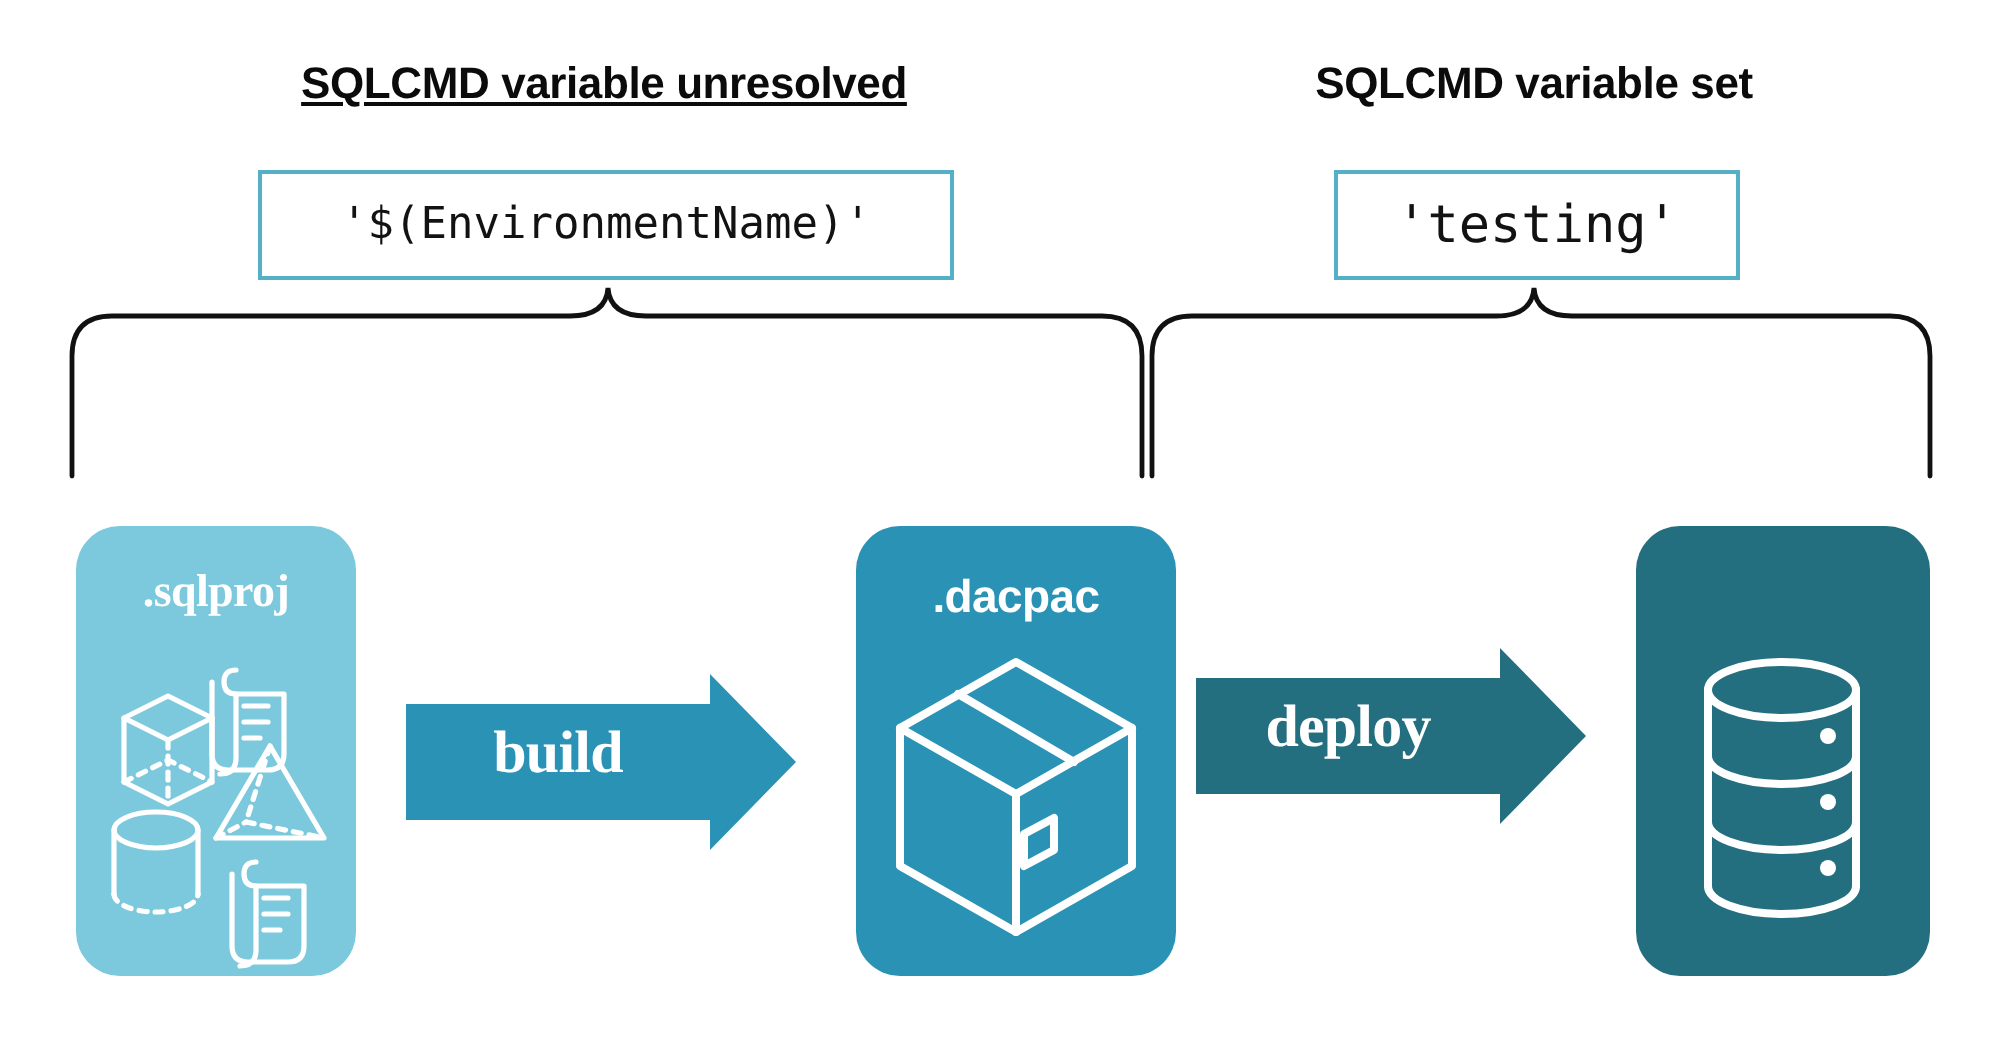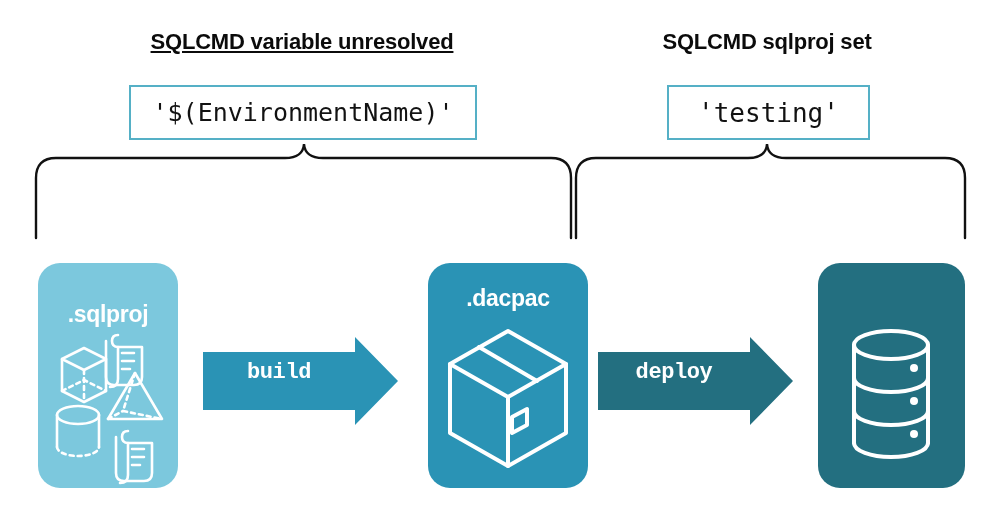--- a/index.html
+++ b/index.html
@@ -46,21 +46,21 @@
     display: flex;
     align-items: center;
     justify-content: center;
     font-family: "DejaVu Sans Mono", "Liberation Mono", monospace;
     color: #121212;
     white-space: nowrap;
   }
   #value-box-left {
     left: 129px; top: 85px;
     width: 348px; height: 55px;
-    font-size: 25px;
+    font-size: 22px;
   }
   #value-box-right {
     left: 667px; top: 85px;
     width: 203px; height: 55px;
     font-size: 26px;
   }
 
   
   #braces {
     position: absolute;
@@ -82,21 +82,21 @@
     font-weight: bold;
     font-size: 23px;
     letter-spacing: -0.3px;
     white-space: nowrap;
   }
   #card-sqlproj {
     left: 38px;  top: 263px;
     width: 140px; height: 225px;
     background: #7cc8dd;
   }
-  #card-sqlproj .card-label { top: 38px; }
+  #card-sqlproj .card-label { top: 20px; font-family: Liberation Serif, serif; }
   #card-dacpac {
     left: 428px; top: 263px;
     width: 160px; height: 225px;
     background: #2a93b5;
   }
   #card-dacpac .card-label { top: 22px; }
   #card-database {
     left: 818px; top: 263px;
     width: 147px; height: 225px;
     background: #236f80;
@@ -108,44 +108,44 @@
     left: 0; top: 52px;
     width: 100%;
     height: 170px;
   }
 
   
   .arrow-wrap {
     position: absolute;
   }
   #arrow-build  { left: 203px; top: 333px; width: 200px; height: 96px; }
-  #arrow-deploy { left: 598px; top: 333px; width: 200px; height: 96px; }
+  #arrow-deploy { left: 598px; top: 320px; width: 200px; height: 96px; }
   .arrow-label {
     position: absolute;
     left: 0;
     top: 27px;
     width: 152px;
     text-align: center;
     color: #ffffff;
-    font-family: Liberation Mono, monospace;
+    font-family: Liberation Serif, serif;
     font-weight: bold;
-    font-size: 22px;
+    font-size: 30px;
     letter-spacing: -0.4px;
     pointer-events: none;
     white-space: nowrap;
   }
 </style>
 </head>
 <body>
 
 <div id="stage">
 
   <div class="heading" id="heading-left">SQLCMD variable unresolved</div>
 
-  <div class="heading" id="heading-right">SQLCMD sqlproj set</div>
+  <div class="heading" id="heading-right">SQLCMD variable set</div>
 
   <div class="value-box" id="value-box-left">'$(EnvironmentName)'</div>
 
   <div class="value-box" id="value-box-right">'testing'</div>
 
   <svg id="braces" viewBox="0 0 1000 110">
 
     <path fill="none" stroke="#111111" stroke-width="2.4" stroke-linecap="round" d="M36,98
              L36,38
              Q36,18 56,18

